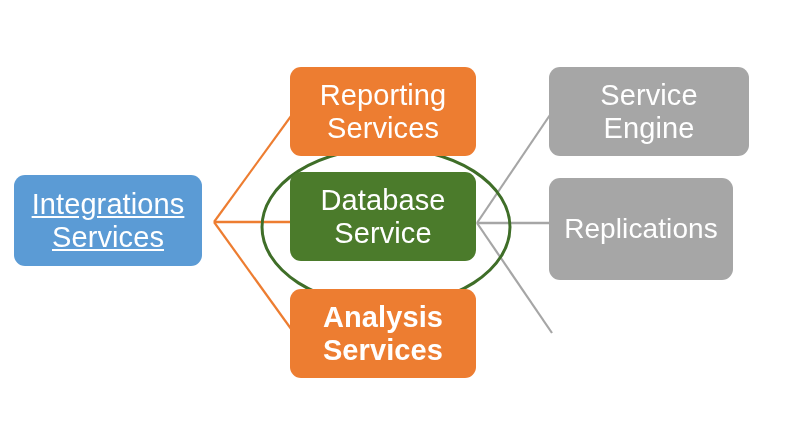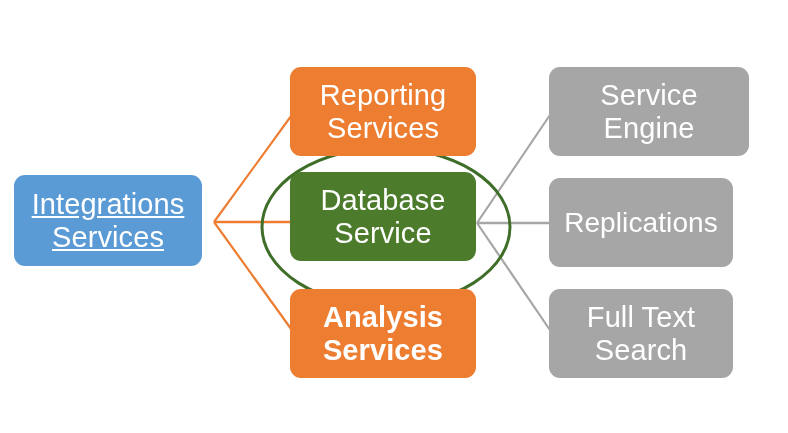--- a/index.html
+++ b/index.html
@@ -75,21 +75,21 @@
   #node-service-broker {
     left: 549px;
     top: 67px;
     width: 200px;
     height: 89px;
   }
   #node-replications {
     left: 549px;
     top: 178px;
     width: 184px;
-    height: 89px;
+    height: 102px;
   }
   #node-full-text {
     left: 549px;
     top: 289px;
     width: 184px;
     height: 89px;
   }
 </style>
 </head>
 <body>
@@ -135,18 +135,14 @@
 
   <div class="node" id="node-service-broker" style="background:#A6A6A6;">
     <span class="line1">Service</span>
     <span class="line2">Engine</span>
   </div>
 
   <div class="node single" id="node-replications" style="background:#A6A6A6;">
     <span class="line1">Replications</span>
   </div>
 
-  <div class="node" id="node-full-text" style="background:#A6A6A6;">
-    <span class="line1">Full Text</span>
-    <span class="line2">Search</span>
-  </div>
 
 </div>
 
 </body></html>

